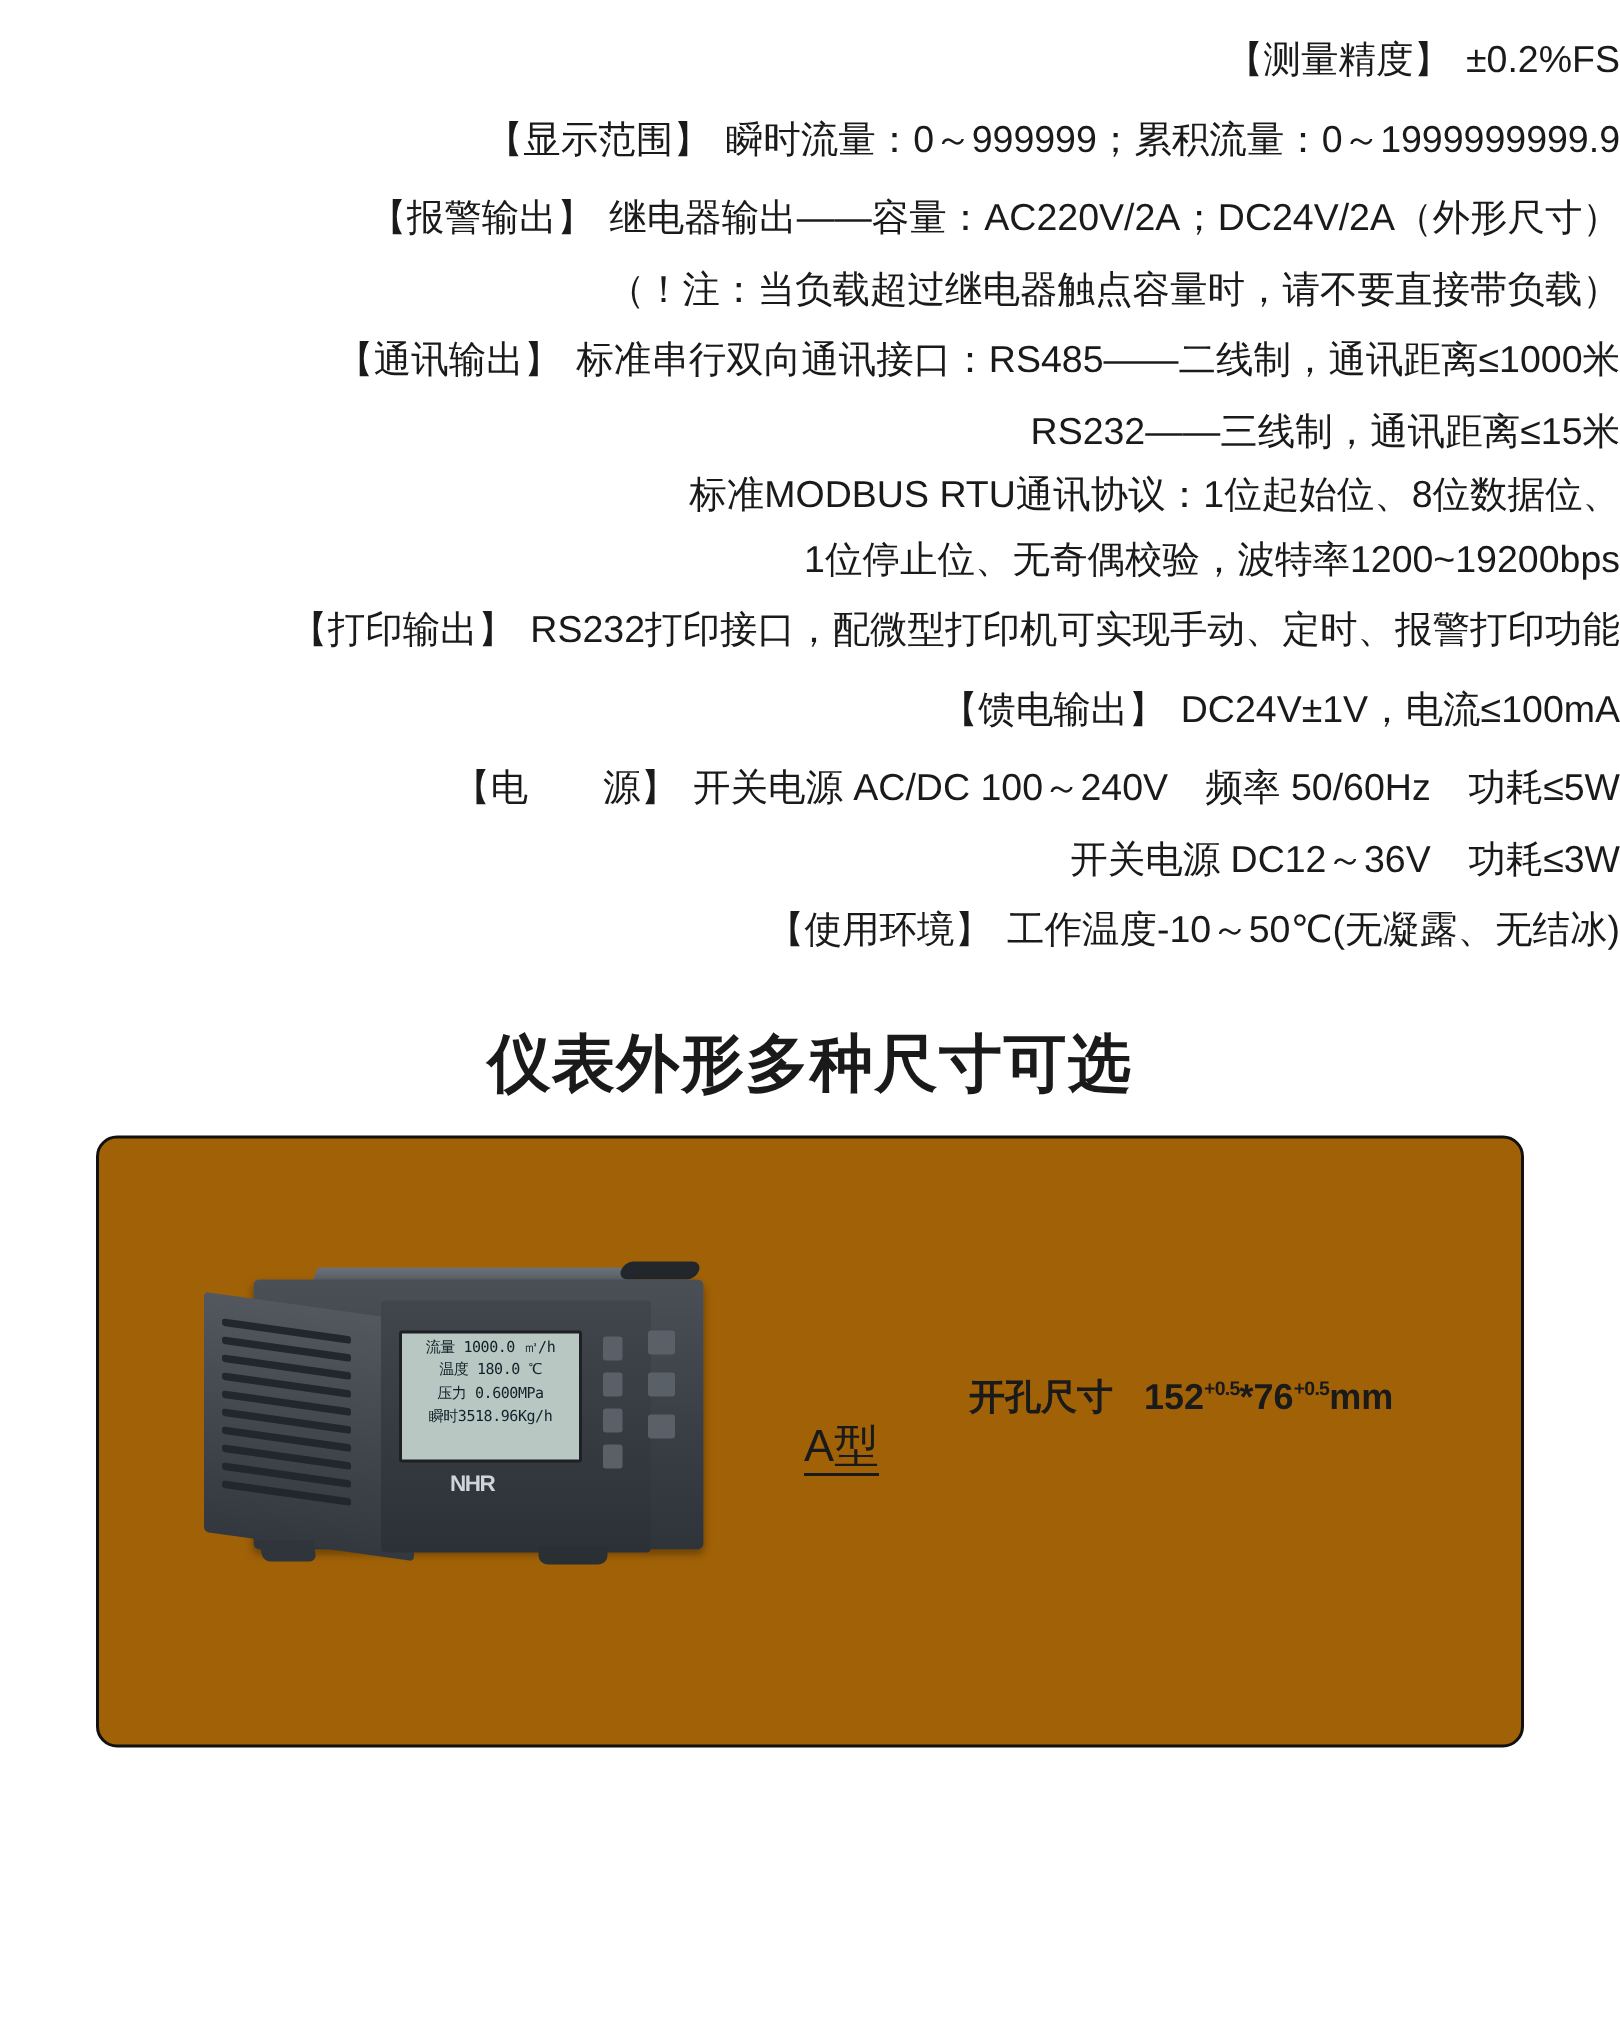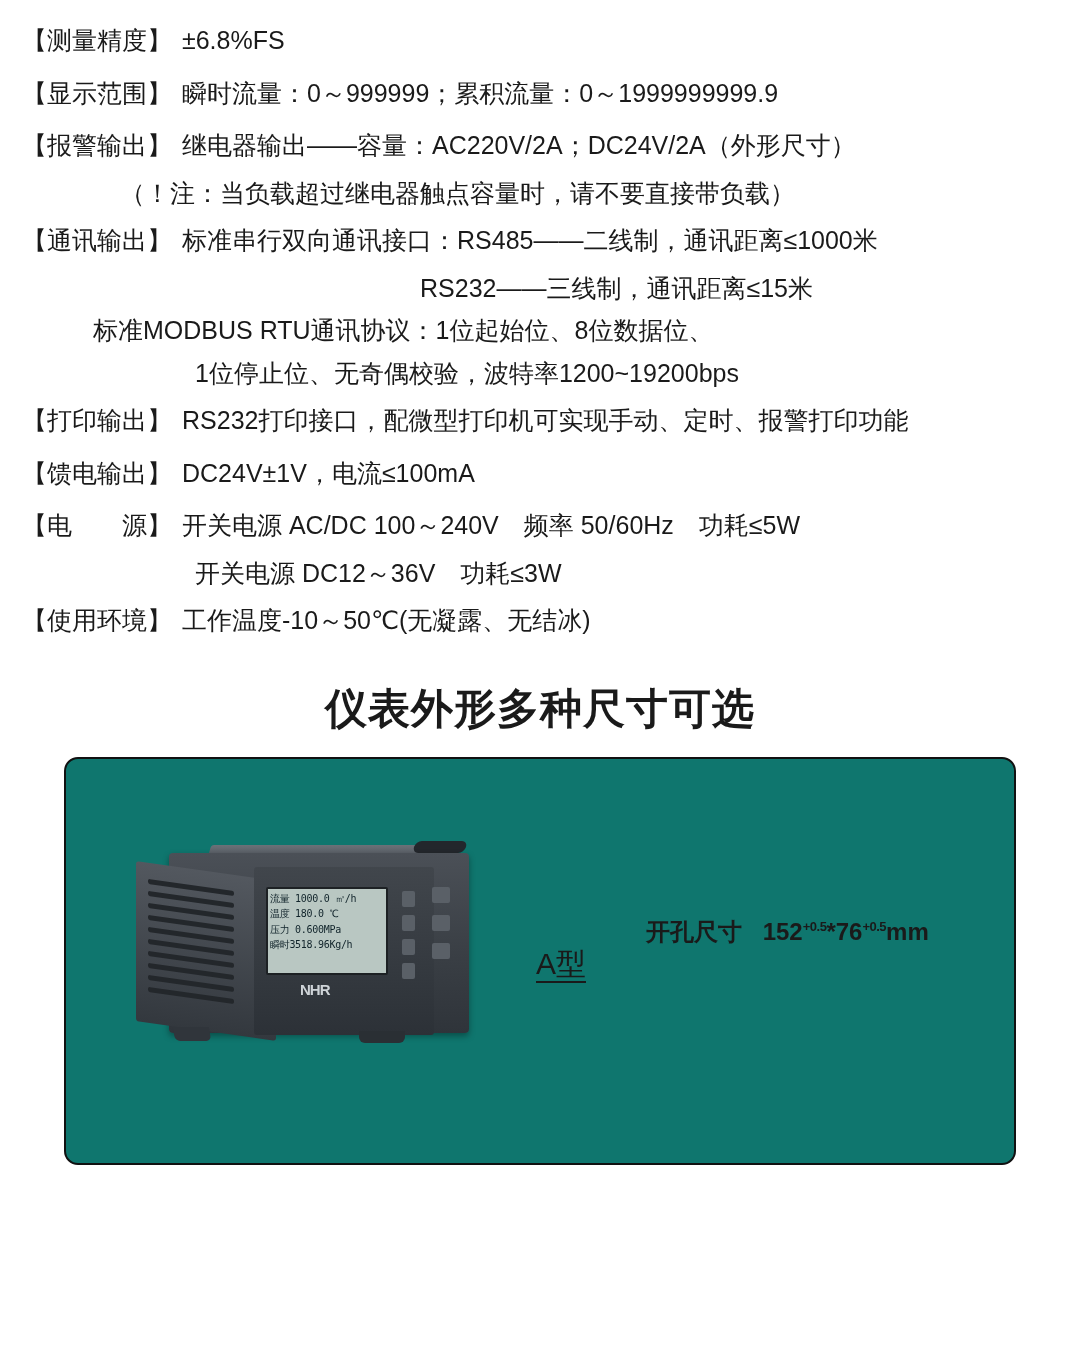--- a/index.html
+++ b/index.html
@@ -18,20 +18,21 @@
   .spec-list {
     padding: 14px 0 0 0;
   }
   .spec-row {
     display: flex;
     align-items: flex-start;
     font-size: 25px;
     line-height: 1.38;
     padding: 9px 0 9px 22px;
     white-space: nowrap;
+    justify-content: flex-end;
   }
   .spec-label {
     flex: 0 0 auto;
     letter-spacing: 0px;
   }
   .spec-label.spaced {
     letter-spacing: 0;
   }
   .spec-value {
     flex: 0 0 auto;
@@ -55,22 +56,23 @@
     letter-spacing: 1px;
   }
 
   .product-panel {
     position: relative;
     margin: 0 auto;
     width: 952px;
     height: 408px;
     border: 2px solid #111;
     border-radius: 14px;
-    background: #0f766e;
+    background: #a16207;
     box-sizing: border-box;
+    text-align: center;
   }
 
   
   .device-wrap {
     position: absolute;
     left: 48px;
     top: 72px;
     width: 420px;
     height: 250px;
   }
@@ -197,21 +199,21 @@
     letter-spacing: -0.5px;
   }
 </style>
 </head>
 <body>
 
 <div class="spec-list">
 
   <div class="spec-row">
     <span class="spec-label">【测量精度】</span>
-    <span class="spec-value">±6.8%FS</span>
+    <span class="spec-value">±0.2%FS</span>
   </div>
 
   <div class="spec-row">
     <span class="spec-label">【显示范围】</span>
     <span class="spec-value">瞬时流量：0～999999；累积流量：0～1999999999.9</span>
   </div>
 
   <div class="spec-row">
     <span class="spec-label">【报警输出】</span>
     <span class="spec-value">继电器输出——容量：AC220V/2A；DC24V/2A（外形尺寸）</span>

